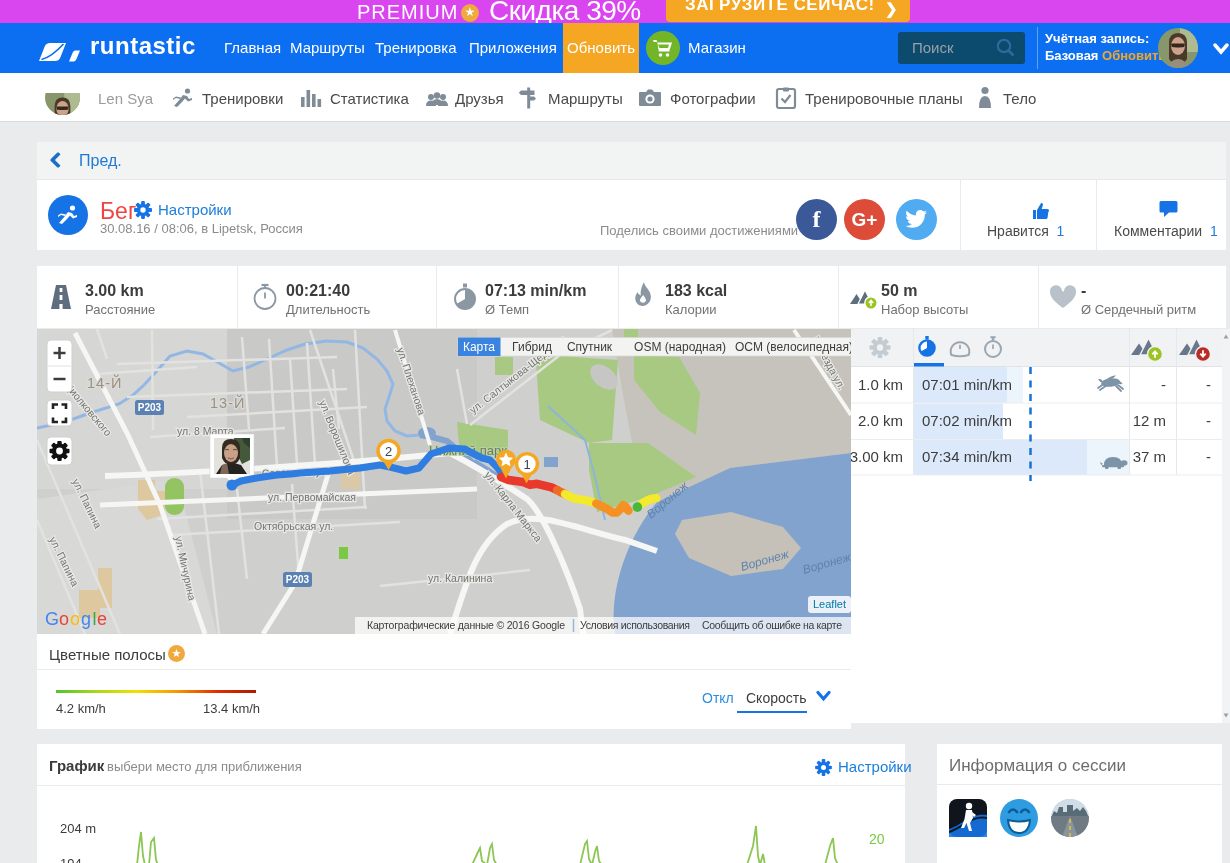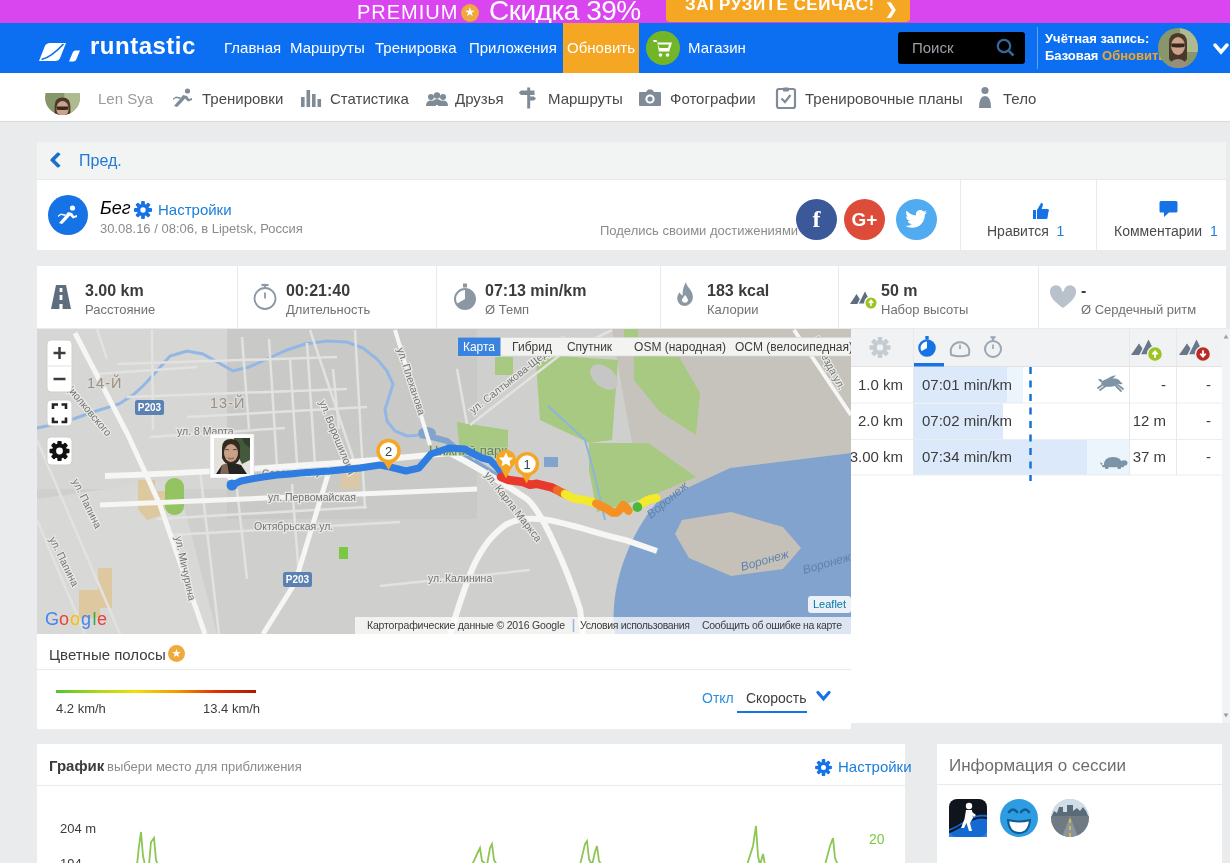--- a/index.html
+++ b/index.html
@@ -13,39 +13,39 @@
 #banner .sale { position:absolute; left:489px; top:-5px; color:#fff; font-size:28px; letter-spacing:-0.5px; }
 #banner .btn { position:absolute; left:666px; top:-22px; width:244px; height:44px; background:#f5a623; border-radius:4px; color:#fff; font-size:17px; font-weight:bold; text-align:left; padding-left:19px; line-height:54px; letter-spacing:0.5px; }
 #banner .btn .arr { position:absolute; right:12px; top:21px; line-height:20px; font-size:15px; }
 
 #nav { position:absolute; top:23px; left:0; width:1230px; height:50px; background:#0c6ff2; color:#fff; }
 #nav .logo { position:absolute; left:38px; top:17px; }
 #nav .logotext { position:absolute; left:90px; top:9px; font-size:24px; font-weight:bold; letter-spacing:0.5px; }
 #nav .m { position:absolute; top:16px; font-size:15px; }
 #nav .upg { position:absolute; left:563px; top:0; width:76px; height:50px; background:#f5a623; color:#fff; font-size:15px; text-align:center; line-height:50px; }
 #nav .cart { position:absolute; left:646px; top:8px; width:34px; height:34px; border-radius:50%; background:#72b627; text-align:center; line-height:34px; font-size:17px; }
-#nav .search { position:absolute; left:898px; top:9px; width:127px; height:32px; background:#000000; border-radius:3px; }
+#nav .search { position:absolute; left:898px; top:9px; width:127px; height:32px; background:#0c4a6e; border-radius:3px; }
 #nav .search span { position:absolute; left:14px; top:7px; color:#9aa0a6; font-size:15px; }
 #nav .acct { position:absolute; left:1045px; top:7px; font-size:13px; font-weight:bold; line-height:17px; }
 #nav .acct .or { color:#f5a623; font-weight:bold; }
 #nav .avatar { position:absolute; left:1158px; top:5px; width:40px; height:40px; border-radius:50%; overflow:hidden; }
 
 #subnav { position:absolute; top:73px; left:0; width:1230px; height:49px; background:#fff; border-bottom:1px solid #d8dadc; }
 #subnav .avatar2 { position:absolute; left:45px; top:7px; width:35px; height:35px; border-radius:50%; overflow:hidden; }
 #subnav .name { position:absolute; left:98px; top:17px; color:#9b9b9b; font-size:15px; }
 #subnav .it { position:absolute; top:17px; color:#4a4a4a; font-size:15px; }
 #subnav svg { position:absolute; top:13px; }
 
 .panel { position:absolute; background:#fff; }
 #p1 { left:37px; top:142px; width:1189px; height:108px; }
 #p1 .predrow { position:absolute; left:0; top:0; width:1189px; height:38px; background:#f2f4f4; border-bottom:1px solid #e6e8e9; }
 #p1 .pred { position:absolute; left:42px; top:10px; color:#2079d4; font-size:16px;text-align:right; }
 #p1 .chev { position:absolute; left:15px; top:12px; width:12px; height:12px; border-left:4px solid #1c6fc9; border-bottom:4px solid #1c6fc9; border-radius:2px; transform:rotate(45deg); }
 #p1 .bluecirc { position:absolute; left:11px; top:53px; width:40px; height:40px; border-radius:50%; background:#1673e6; }
-#p1 .act { position:absolute; left:63px; top:56px; font-size:18px; color:#000000;font-style:italic; }
+#p1 .act { position:absolute; left:63px; top:56px; font-size:23px; color:#ef4444; }
 #p1 .settings { position:absolute; left:121px; top:59px; color:#1a7edb; font-size:15px; }
 #p1 .date { position:absolute; left:63px; top:79px; color:#8b8b8b; font-size:13px; }
 #p1 .share { position:absolute; left:563px; top:81px; color:#8b8b8b; font-size:13px; }
 .soc { position:absolute; top:57px; width:41px; height:41px; border-radius:50%; text-align:center; }
 #p1 .sect { position:absolute; top:38px; height:70px; border-left:1px solid #e8eaeb; }
 #p1 .likelab { position:absolute; top:81px; font-size:14px; color:#4a4a4a; }
 #p1 .cnt { color:#1a7edb; }
 
 #statsrow { left:37px; top:266px; width:1189px; height:62px; }
 .stat { position:absolute; top:0; height:62px; border-left:1px solid #e8eaeb; }
@@ -264,21 +264,21 @@
         <div class="v" style="left:48px;">07:13 min/km</div>
         <div class="l" style="left:48px;">Ø Темп</div>
     <svg style="position:absolute;left:14px;top:17px;" width="28" height="28" viewBox="0 0 28 28">
       <g transform="translate(14,16)">
         <circle r="10" fill="#fff" stroke="#8b98a4" stroke-width="2"></circle>
         <path d="M0,0 L0,-10 A10,10 0 1 1 -8.66,5 Z" fill="#8b98a4"></path>
         <rect x="-2" y="-15.5" width="4" height="4" fill="#8b98a4"></rect>
       </g>
     </svg>
   </div>
-  <div class="stat" style="left:623px;width:202px;text-align:right;">
+  <div class="stat" style="left:581px;width:202px;text-align:right;">
         <div class="v" style="left:46px;">183 kcal</div>
         <div class="l" style="left:46px;">Калории</div>
     <svg style="position:absolute;left:16px;top:16px;" width="18" height="25" viewBox="0 0 18 25" fill="#8b98a4">
       <path d="M9,0 C9.5,4 13,6.5 14.7,10 C16.4,13.5 16.3,17.5 14,20.6 C12.3,22.9 10,24 7.6,24 C4,24 1,21.5 0.4,17.8 C-0.1,14.8 1,12.3 2.6,10.3 C3.3,12 4.4,13 5.8,13.6 C5.2,9 6.5,4.5 9,0 Z"></path>
       <path d="M8.2,13 C9.8,15.2 11,16.8 11,18.8 A3.3,3.3 0 0 1 4.9,18.8 C4.9,16.8 6.4,15.2 8.2,13 Z" fill="#fdfdfd"></path>
     </svg>
   </div>
   <div class="stat" style="left:801px;width:200px;">
         <div class="v" style="left:42px;">50 m</div>
         <div class="l" style="left:42px;">Набор высоты</div>

